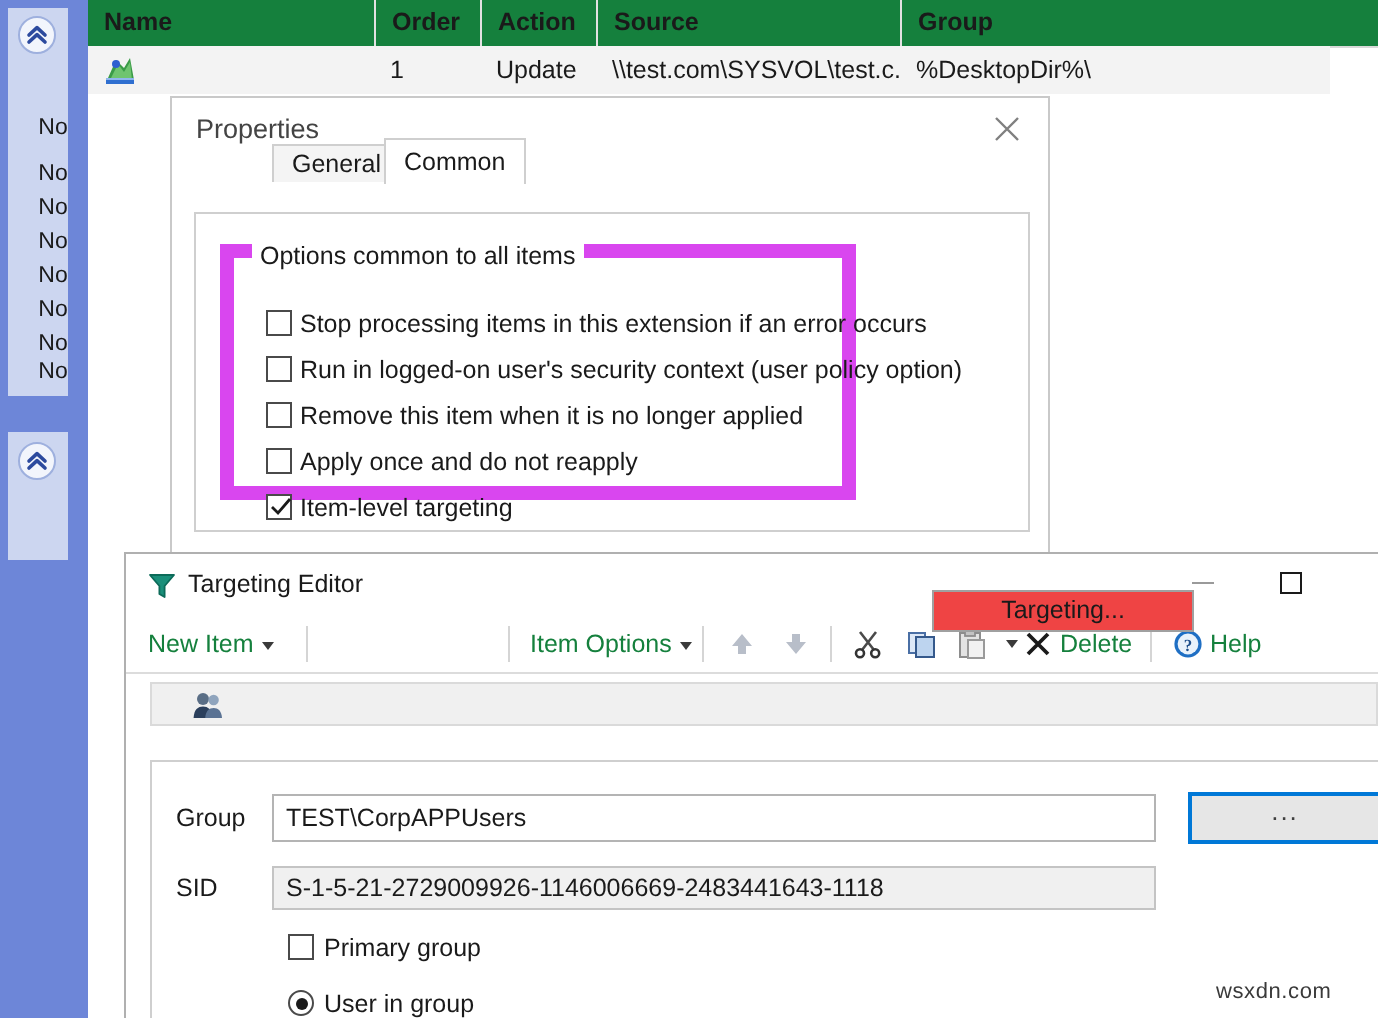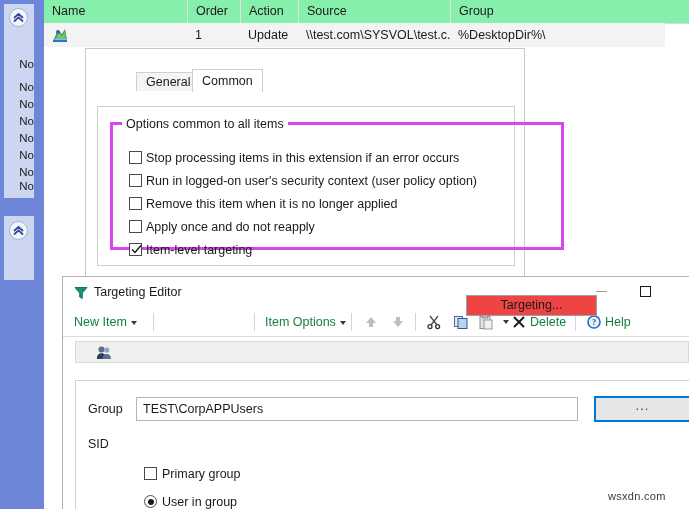--- a/index.html
+++ b/index.html
@@ -21,22 +21,23 @@
   #bg-listview {
     position: absolute;
     left: 0; top: 0;
     width: 689px; height: 280px;
     background: #ffffff;
   }
   #list-header {
     position: absolute;
     left: 44px; top: 0;
     width: 645px; height: 23px;
-    background: #86efac;
+    background: #15803d;
     border-bottom: 1px solid #d9d9d9;
+    font-weight: bold;
   }
   .hdr-cell {
     position: absolute;
     top: 0;
     height: 23px;
     line-height: 23px;
     font-size: 12.5px;
     color: #1a1a1a;
     padding-left: 8px;
     box-sizing: border-box;
@@ -174,22 +175,22 @@
     width: 418px; height: 160px;
     background: #ffffff;
     border: 1px solid #cfcfcf;
     box-sizing: border-box;
     z-index: 2;
   }
 
   #groupbox {
     position: absolute;
     left: 12px; top: 15px;
-    width: 454px; height: 128px;
-    border: 3px solid #d946ef;
+    width: 318px; height: 128px;
+    border: 7px solid #d946ef;
     box-sizing: border-box;
     text-align: right;
   }
   #groupbox-legend {
     position: absolute;
     left: 9px; top: -8px;
     background: #ffffff;
     padding: 0 4px;
     font-size: 12.5px;
     color: #1a1a1a;
@@ -487,20 +488,28 @@
   <div class="chev-btn" style="left:9px; top:221px;">
     <svg width="11" height="11" viewBox="0 0 11 11">
       <path d="M1.5 5.5 L5.5 1.8 L9.5 5.5" stroke="#2c4a9e" stroke-width="1.8" fill="none" stroke-linecap="round" stroke-linejoin="round"></path>
       <path d="M1.5 9 L5.5 5.3 L9.5 9" stroke="#2c4a9e" stroke-width="1.8" fill="none" stroke-linecap="round" stroke-linejoin="round"></path>
     </svg>
   </div>
 </div>
 
 <div id="properties-dialog">
 
+  <div id="prop-titlebar">
+    <div id="prop-title">Properties</div>
+    <div id="prop-close">
+      <svg width="13" height="13" viewBox="0 0 13 13">
+        <path d="M1 1 L12 12 M12 1 L1 12" stroke="#808080" stroke-width="1.2"></path>
+      </svg>
+    </div>
+  </div>
 
   <div id="prop-tabstrip">
     <div class="tab" style="left:0px;">General</div>
     <div class="tab active" style="left:56px;">Common</div>
   </div>
 
   <div id="prop-tabpage">
     <div id="groupbox">
       <div id="groupbox-legend">Options common to all items</div>
 
@@ -629,20 +638,21 @@
       </svg>
     </span>
   </div>
 
   <div id="te-detail">
     <div class="field-label" style="left:12px; top:19px;">Group</div>
     <div class="field-box" id="group-input">TEST\CorpAPPUsers</div>
     <div id="browse-btn">...</div>
 
     <div class="field-label" style="left:12px; top:54px;">SID</div>
+    <div class="field-box" id="sid-input">S-1-5-21-2729009926-1146006669-2483441643-1118</div>
 
     <div class="radio-row" style="top:84px;">
       <span class="cbox" style="top:2px;"></span>
       <span class="radio-text">Primary group</span>
     </div>
 
     <div class="radio-row" style="top:112px;">
       <span class="radio-circle">
         <span class="dot"></span>
       </span>

